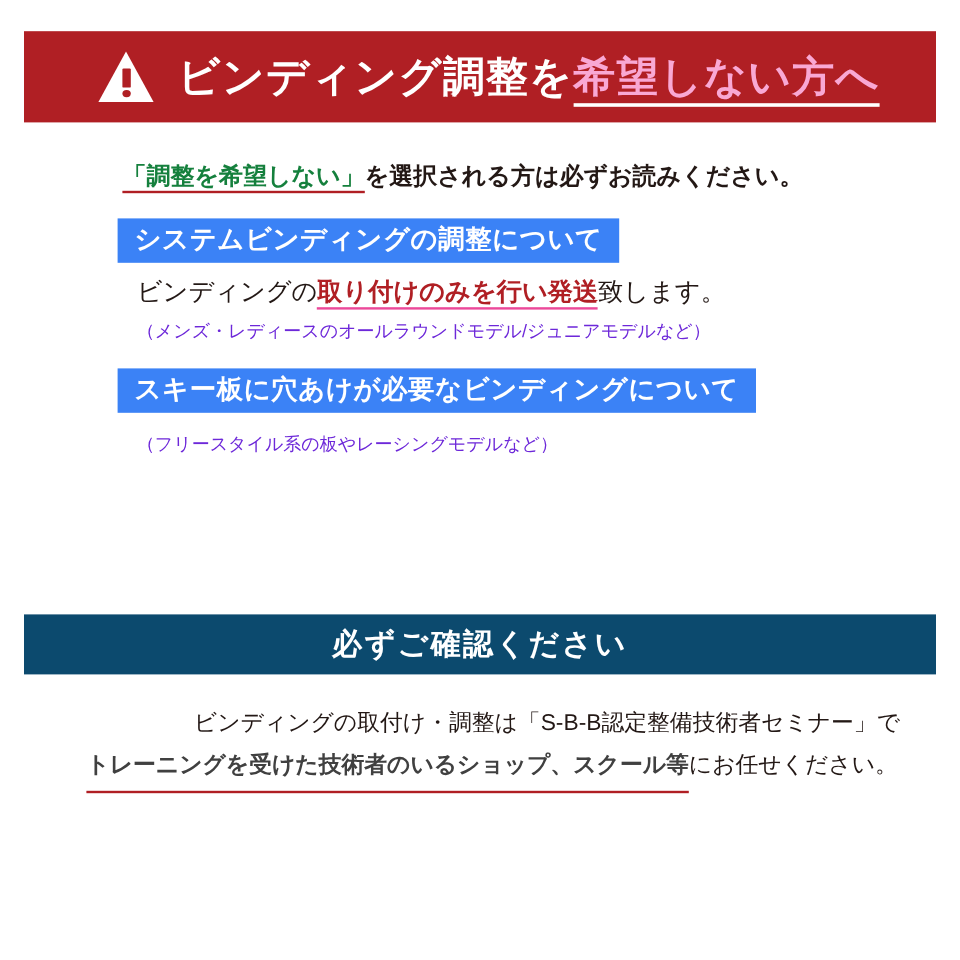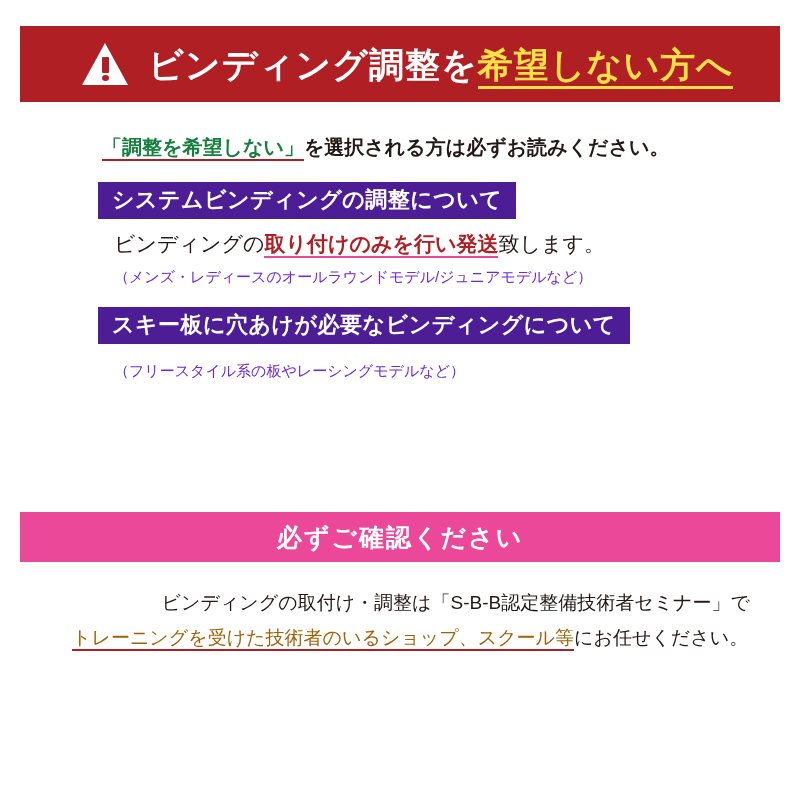--- a/index.html
+++ b/index.html
@@ -72,22 +72,22 @@
   }
   .banner-text {
     font-size: 35px;
     font-weight: bold;
     color: #ffffff;
     letter-spacing: 1px;
     white-space: nowrap;
     line-height: 1;
   }
   .banner-text .hl {
-    color: #fde047;
-    border-bottom: 3px solid #fde047;
+    color: #f9a8d4;
+    border-bottom: 3px solid #ffffff;
     padding-bottom: 2px;
   }
 
   
   .body-card {
     position: absolute;
     left: 20px;
     top: 102px;
     width: 760px;
     height: 380px;
@@ -103,21 +103,21 @@
     line-height: 1.3;
   }
   .lead .red-u {
     color: #15803d;
     border-bottom: 2px solid #b01f24;
     padding-bottom: 1px;
   }
 
   .sec-head {
     display: inline-block;
-    background: #4c1d95;
+    background: #3b82f6;
     color: #ffffff;
     font-size: 22px;
     font-weight: bold;
     padding: 5px 14px 7px 14px;
     margin: 0 0 10px 44px;
     line-height: 1.15;
     letter-spacing: 0.5px;
   }
 
   .sec-body {
@@ -151,21 +151,21 @@
     padding-bottom: 1px;
   }
 
   
   .gray-banner {
     position: absolute;
     left: 20px;
     top: 512px;
     width: 760px;
     height: 50px;
-    background: #ec4899;
+    background: #0c4a6e;
     display: flex;
     align-items: center;
     justify-content: center;
   }
   .gray-banner-text {
     font-size: 25px;
     font-weight: bold;
     color: #ffffff;
     letter-spacing: 2px;
     line-height: 1;
@@ -186,24 +186,24 @@
     line-height: 1.4;
     text-align: right;
   }
   .cb-line2 {
     font-size: 19px;
     color: #231815;
     margin: 0 0 18px 22px;
     line-height: 1.4;
   }
   .cb-line2 .red-u {
-    color: #a16207;
-    font-weight: normal;
+    color: #404040;
+    font-weight: bold;
     border-bottom: 2px solid #b01f24;
-    padding-bottom: 1px;
+    padding-bottom: 11px;
   }
   .cb-small {
     font-size: 15.5px;
     color: #231815;
     line-height: 1.6;
     margin: 0 0 0 22px;
   }
   .cb-small div { white-space: nowrap; }
   .indent1 { padding-left: 17px; }
 </style>

